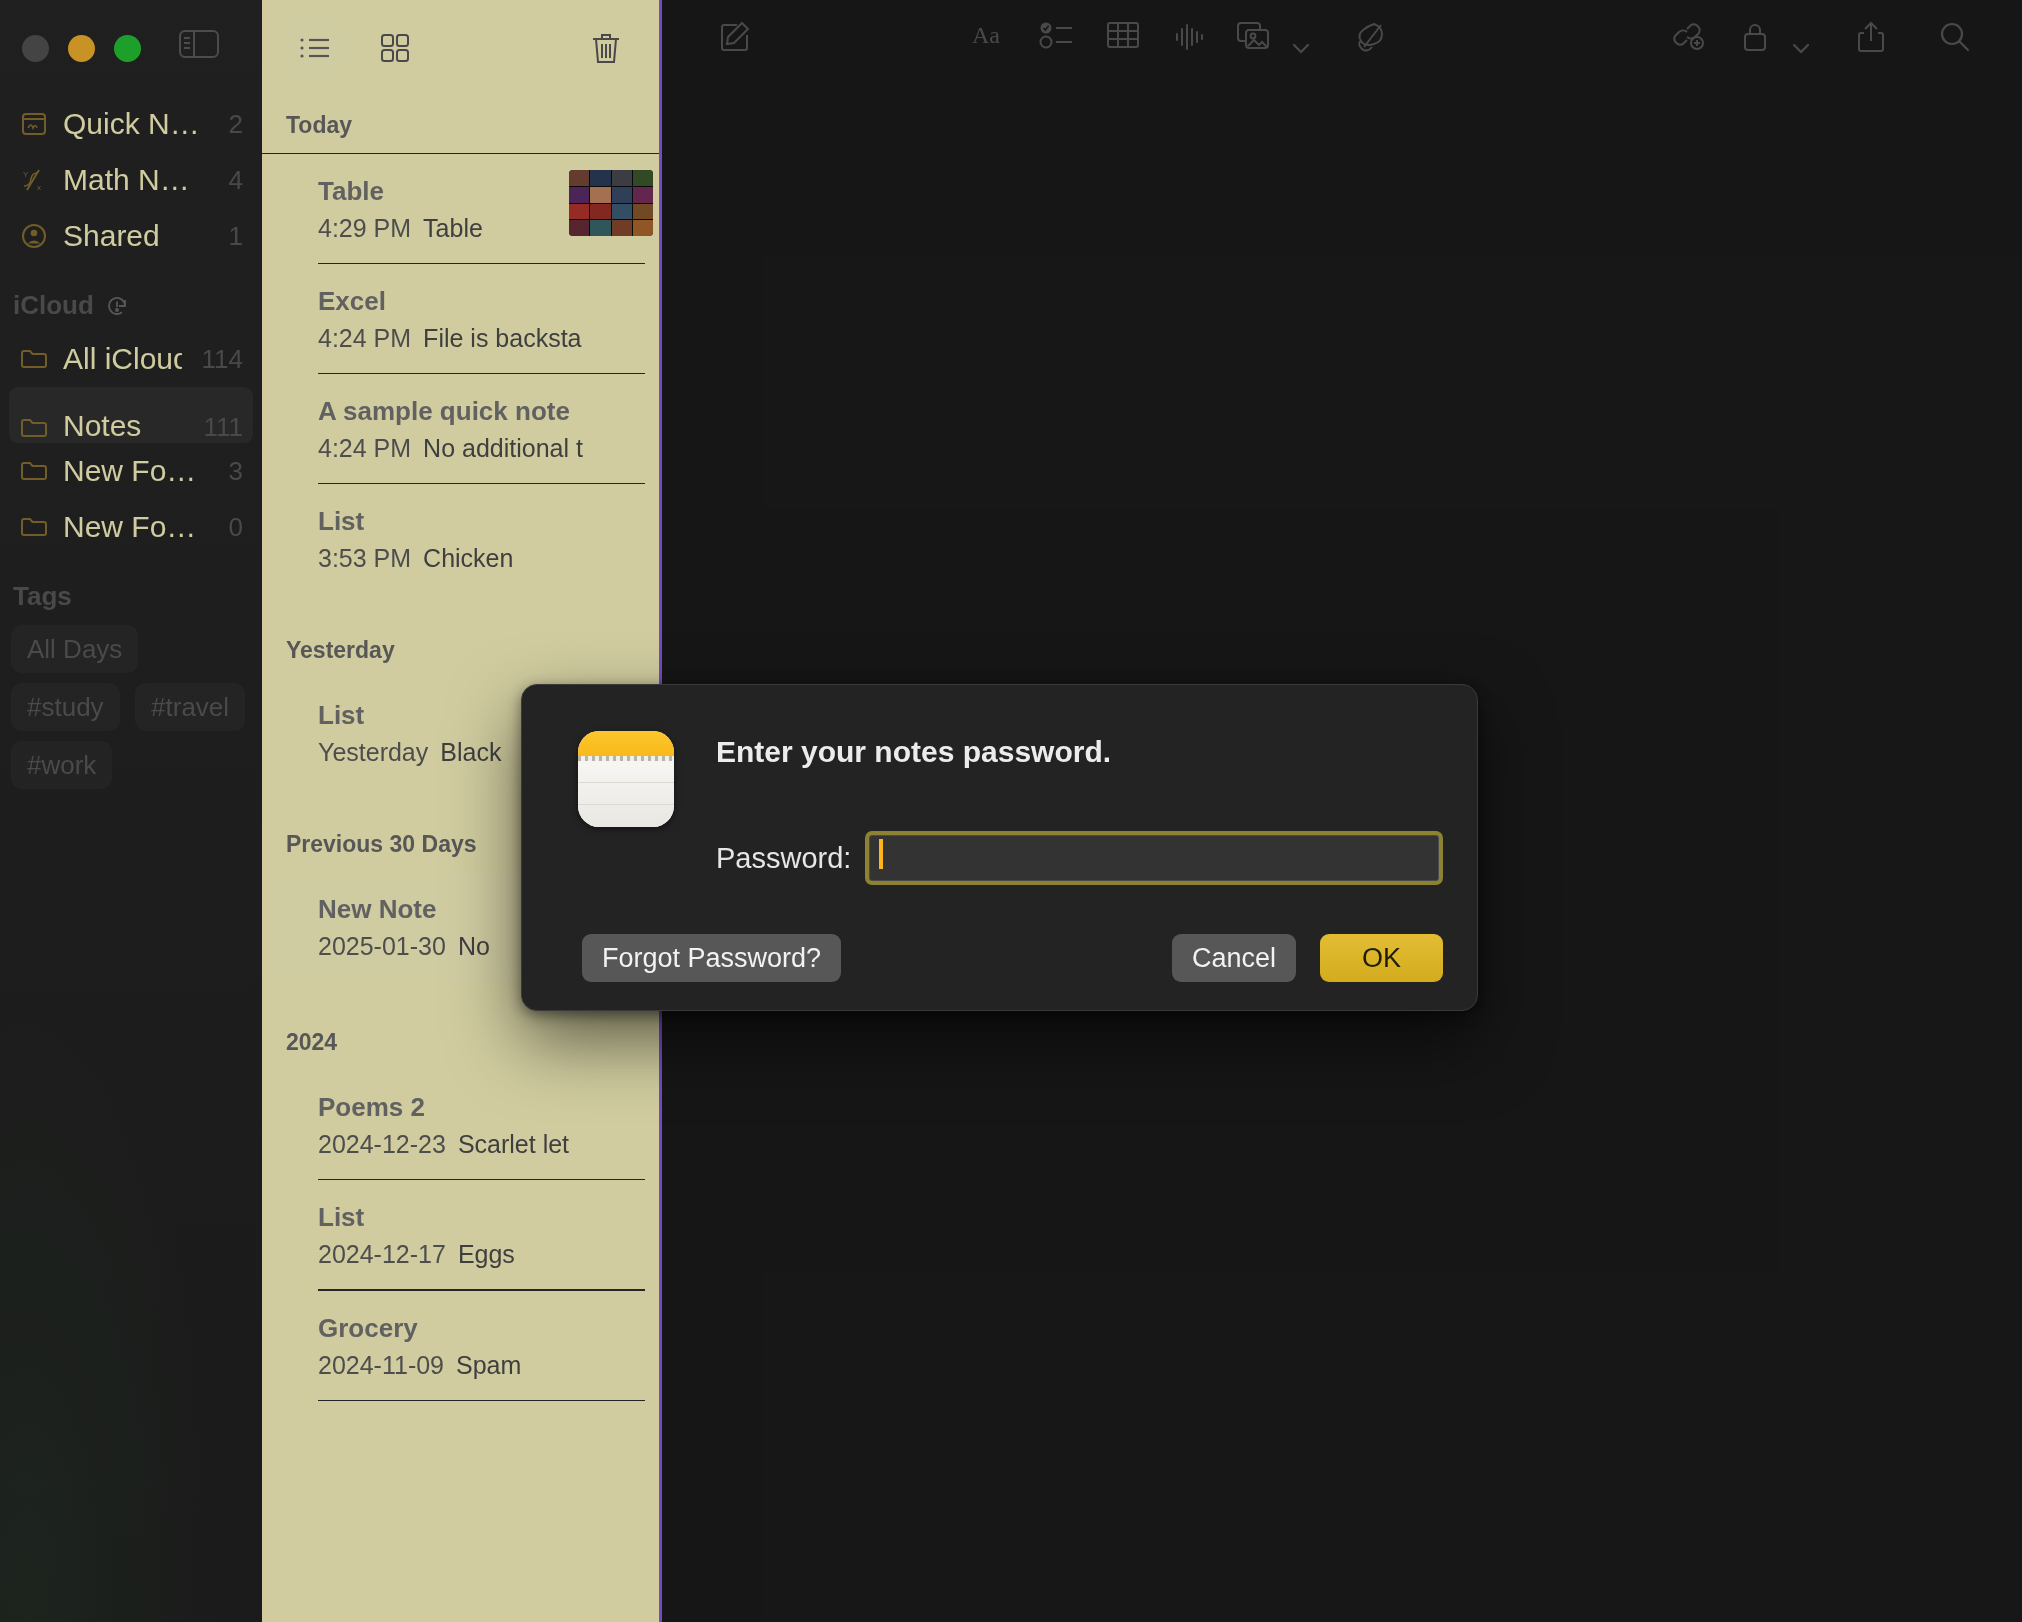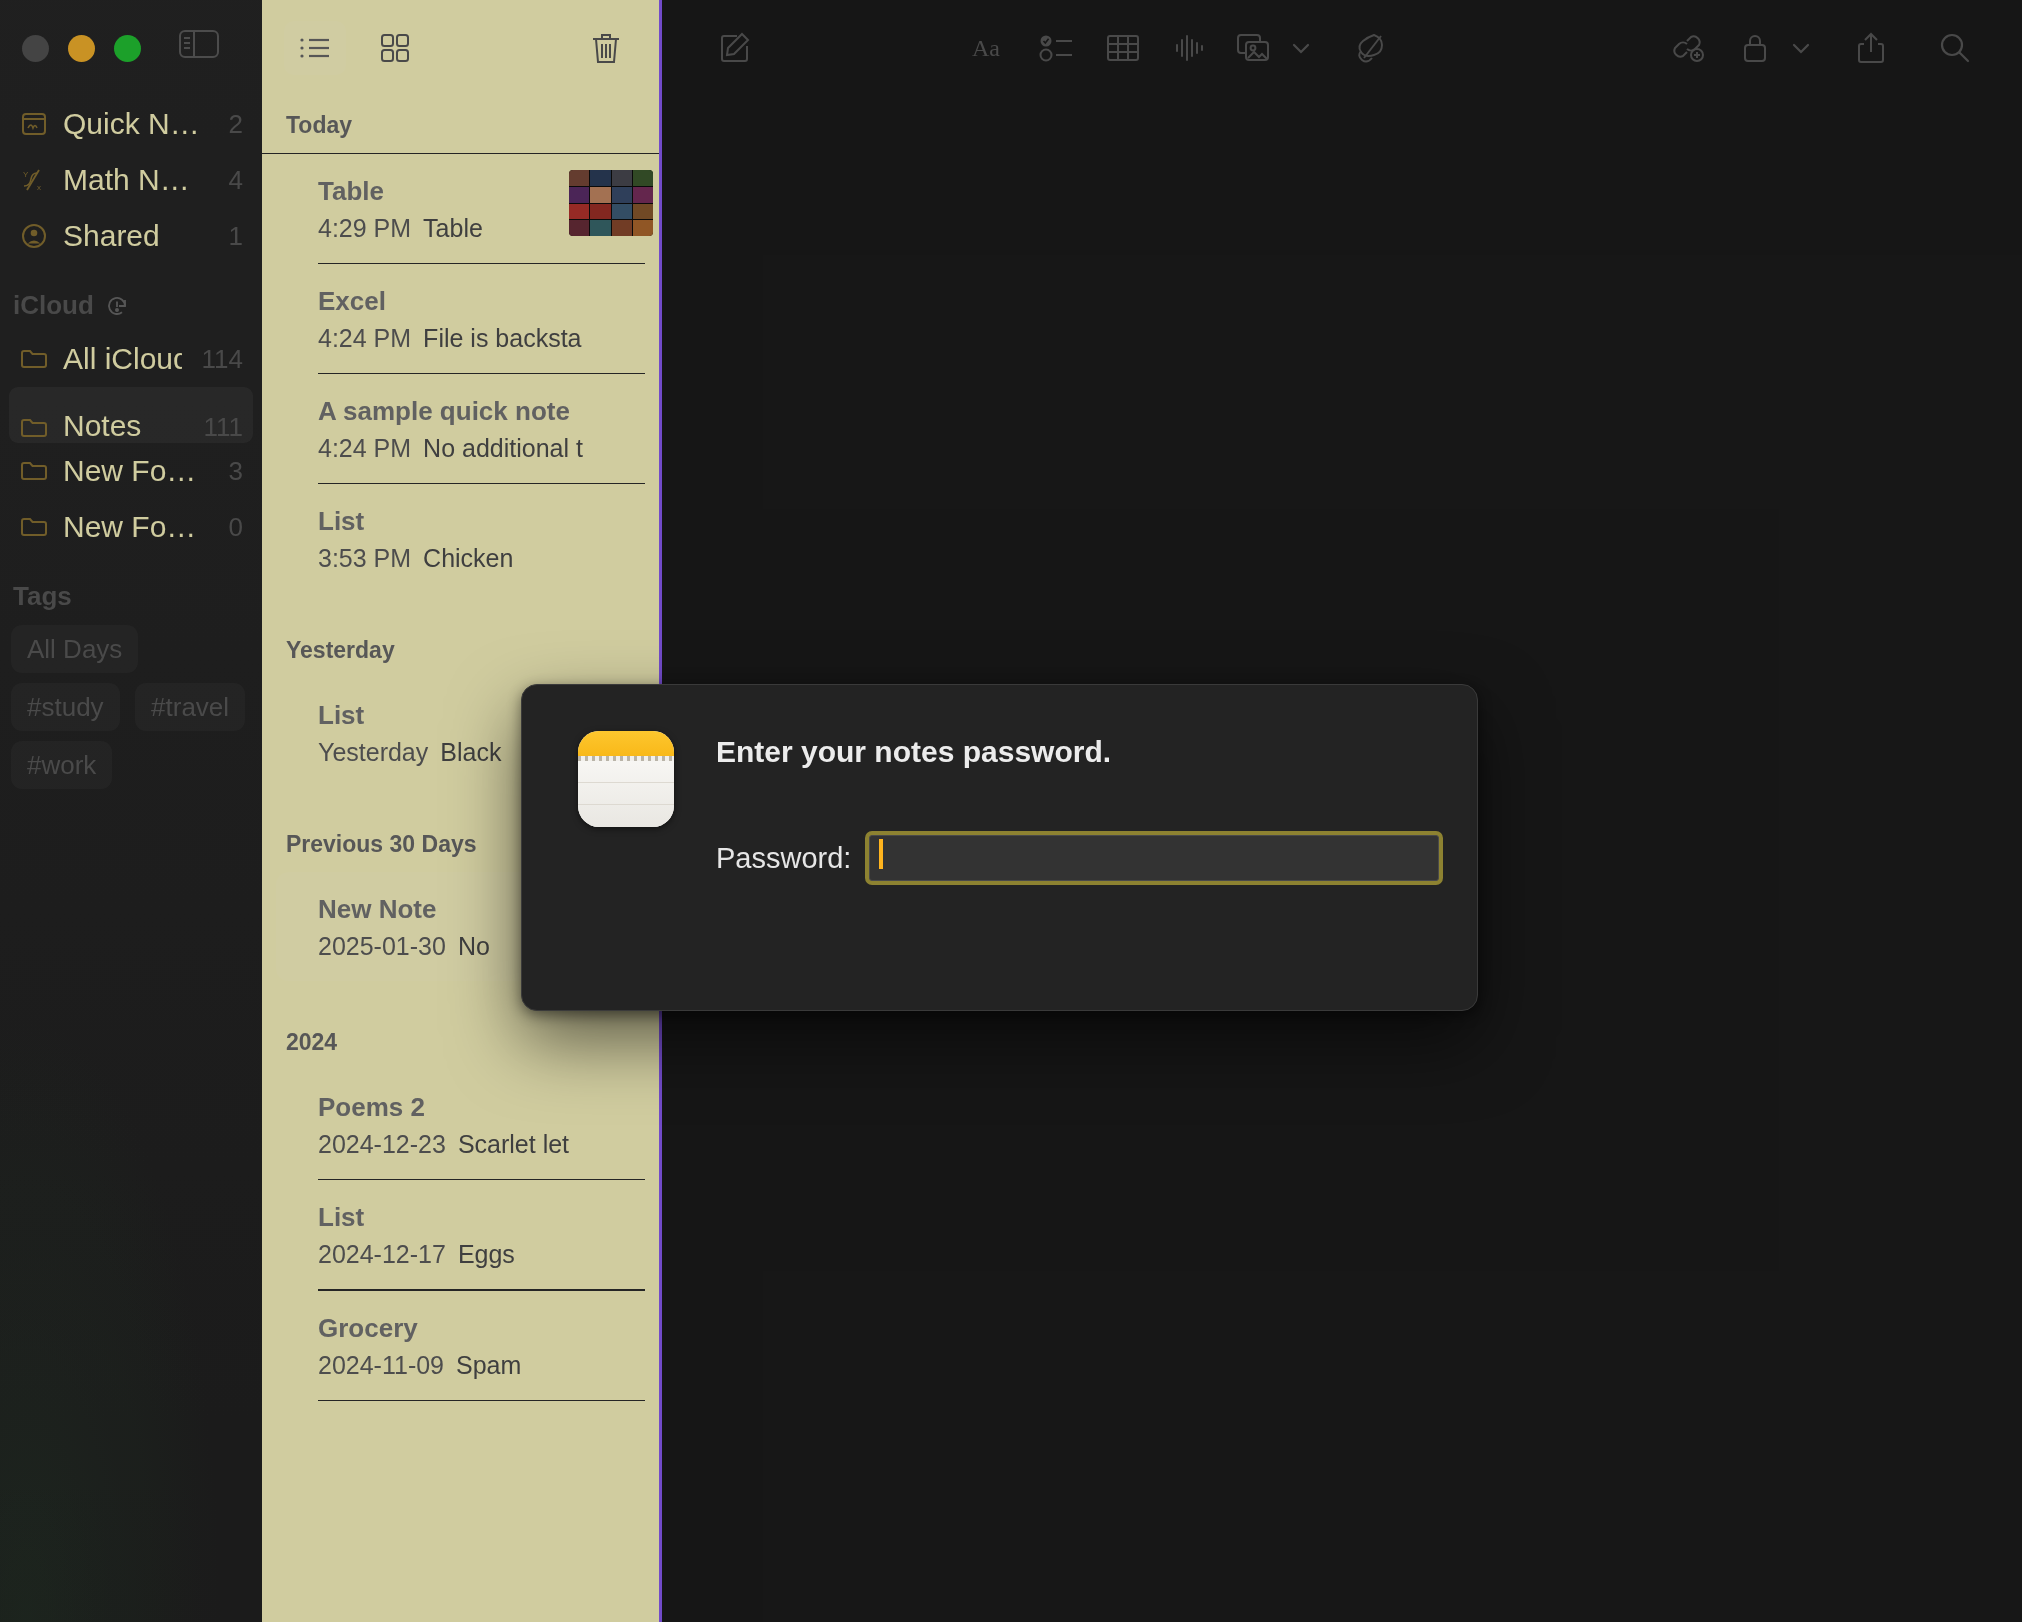--- a/index.html
+++ b/index.html
@@ -210,21 +210,21 @@
   .ed-toolbar {
     height: 96px;
     display: flex;
     align-items: center;
     padding: 0 34px 0 40px;
     gap: 0;
     color: #5a5a5a;
   }
   .ed-btn {
     width: 66px; height: 56px;
-    display: flex; align-items: center; justify-content: center;
+    display: flex; justify-content: center;
     color: #5a5a5a;
     flex: 0 0 auto;
   }
   .ed-gap-a { width: 190px; flex: 0 0 190px; }
   .ed-gap-b { width: 24px; flex: 0 0 24px; }
   .ed-flex { flex: 1 1 auto; }
   .chev { width: 26px; flex: 0 0 26px; display:flex; align-items:center; justify-content:center; color:#5a5a5a; }
 
   .ed-date {
     text-align: center;
@@ -735,15 +735,21 @@
           <div class="pw-wrap">
             <div class="pw-ring">
               <input class="pw-field" type="password" autocomplete="off" placeholder="" style="">
             </div>
             <span class="pw-caret"></span>
           </div>
         </div>
       </div>
     </div>
 
+    <div class="dlg-buttons">
+      <button class="btn btn-forgot">Forgot Password?</button>
+      <span class="btn-spacer"></span>
+      <button class="btn btn-secondary btn-cancel">Cancel</button>
+      <button class="btn btn-primary">OK</button>
+    </div>
   </div>
 
 </div>
 
 </body></html>

